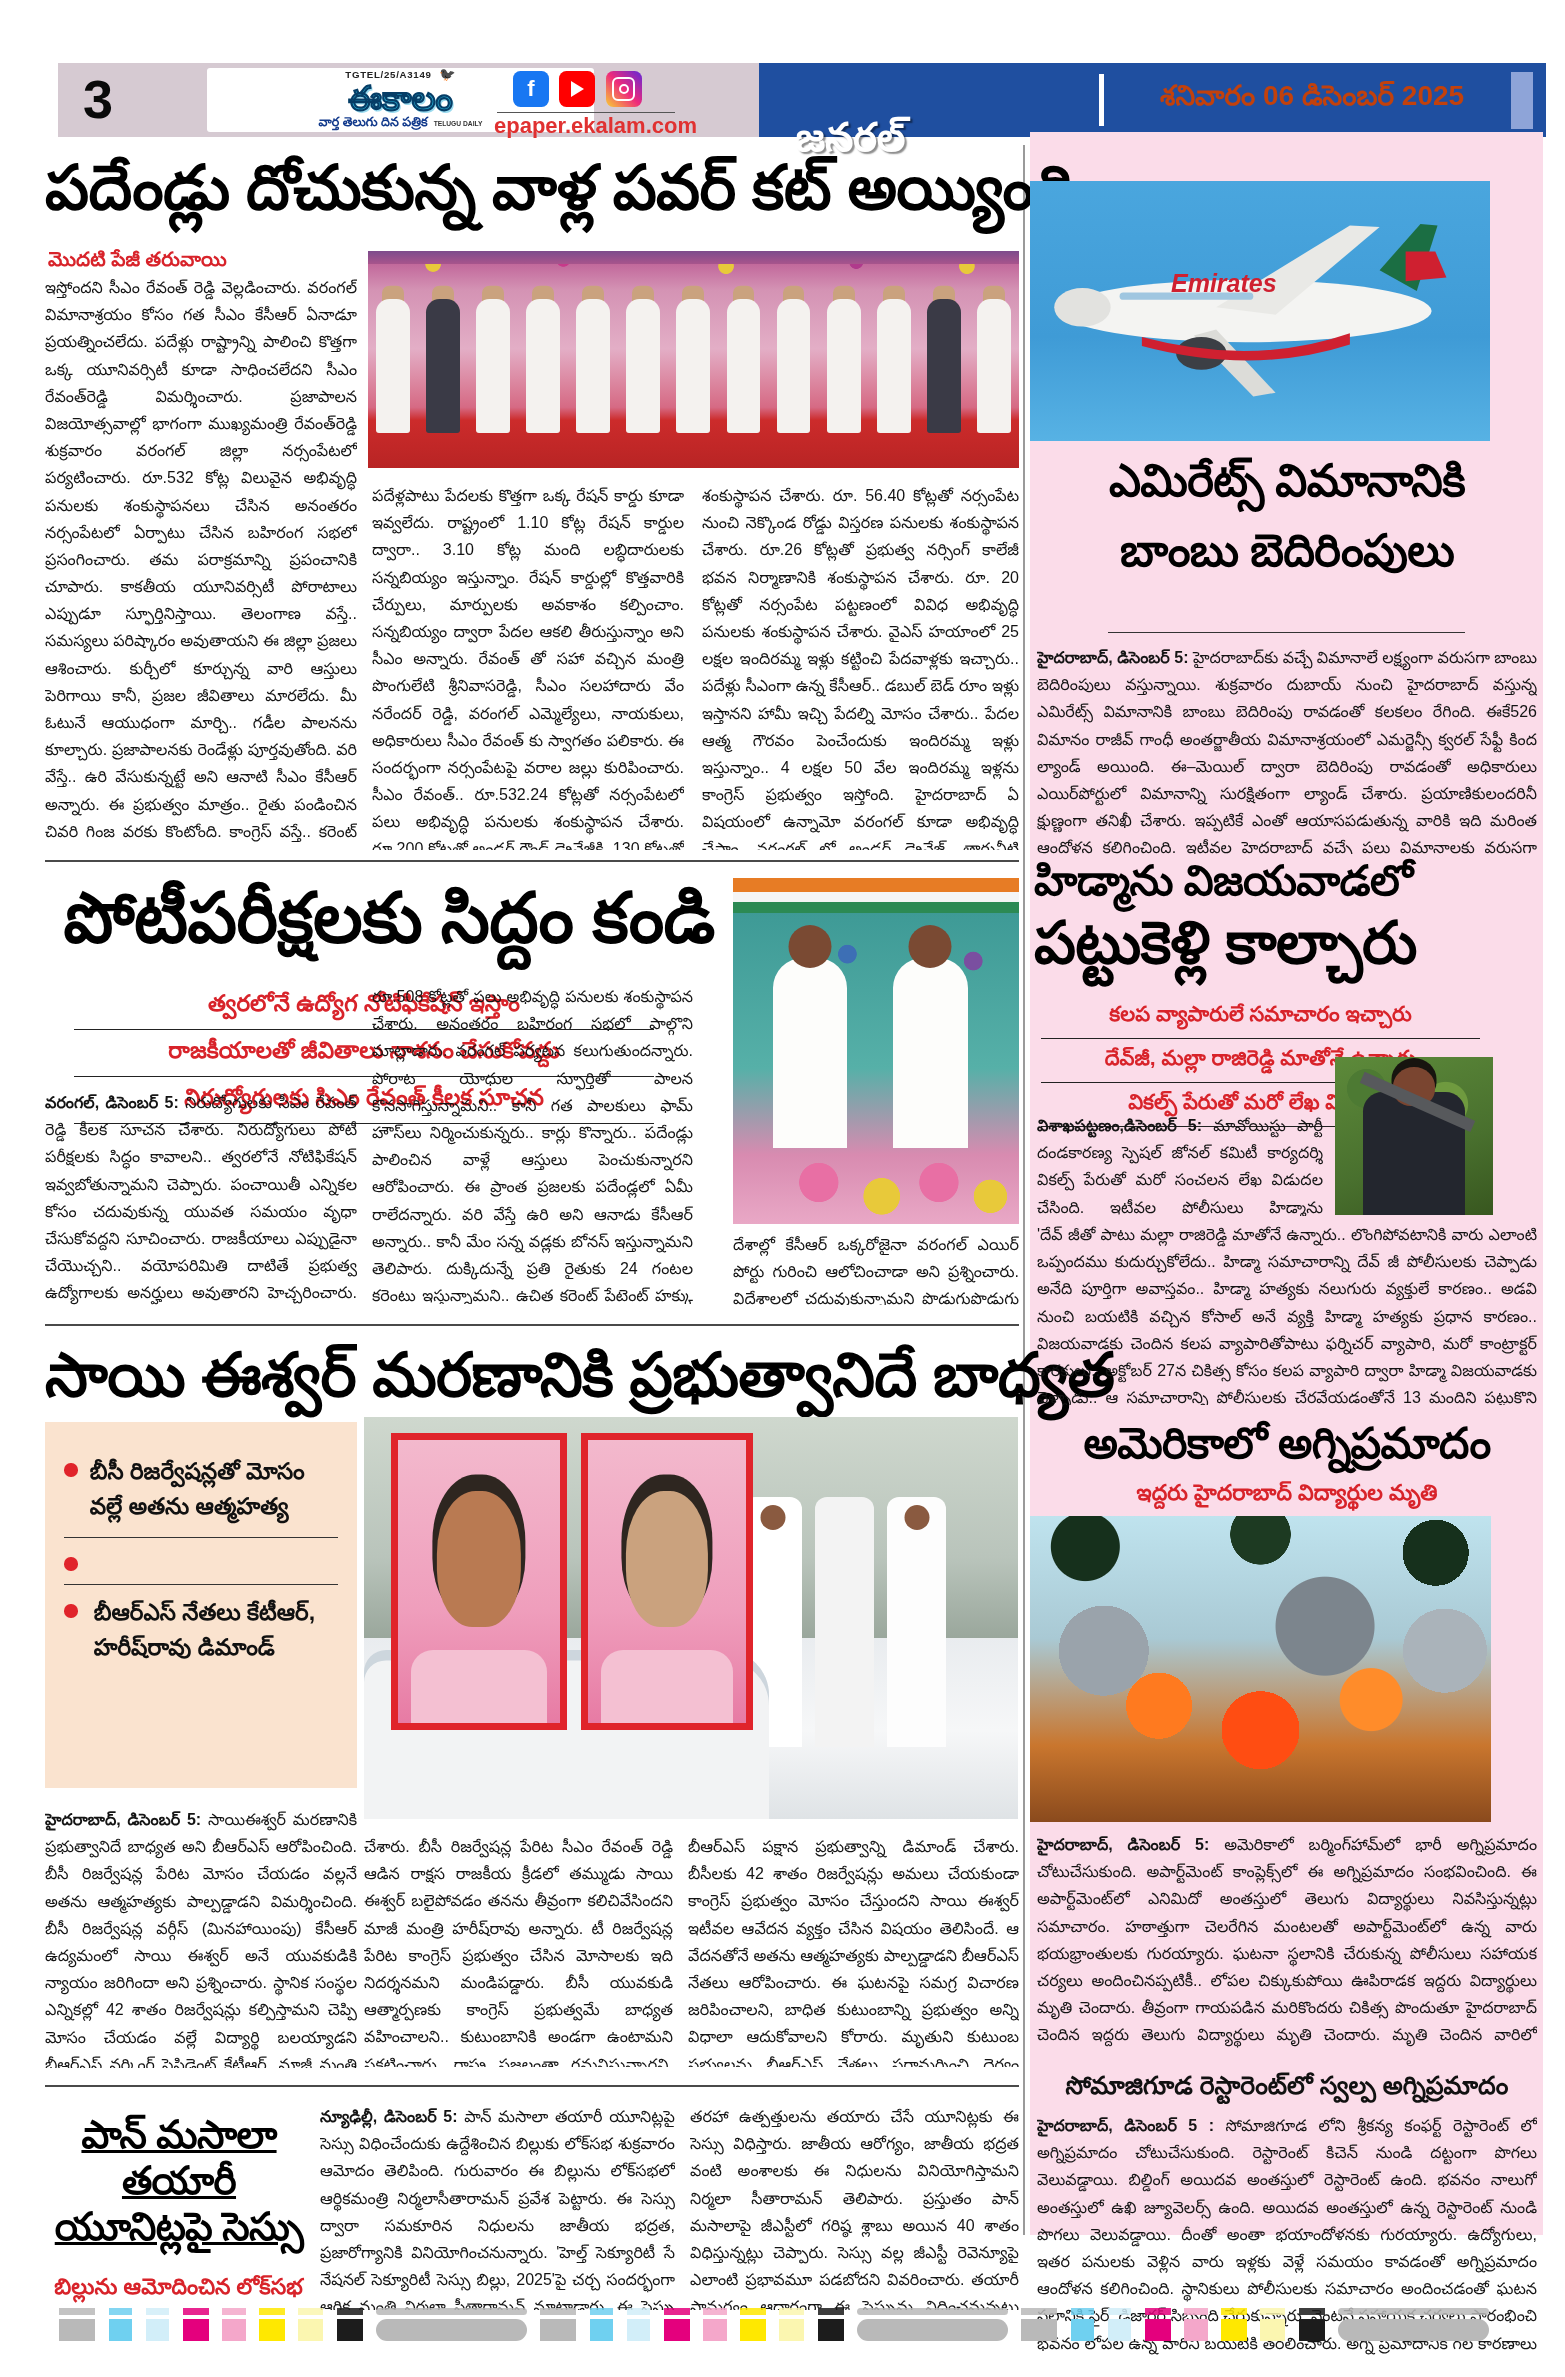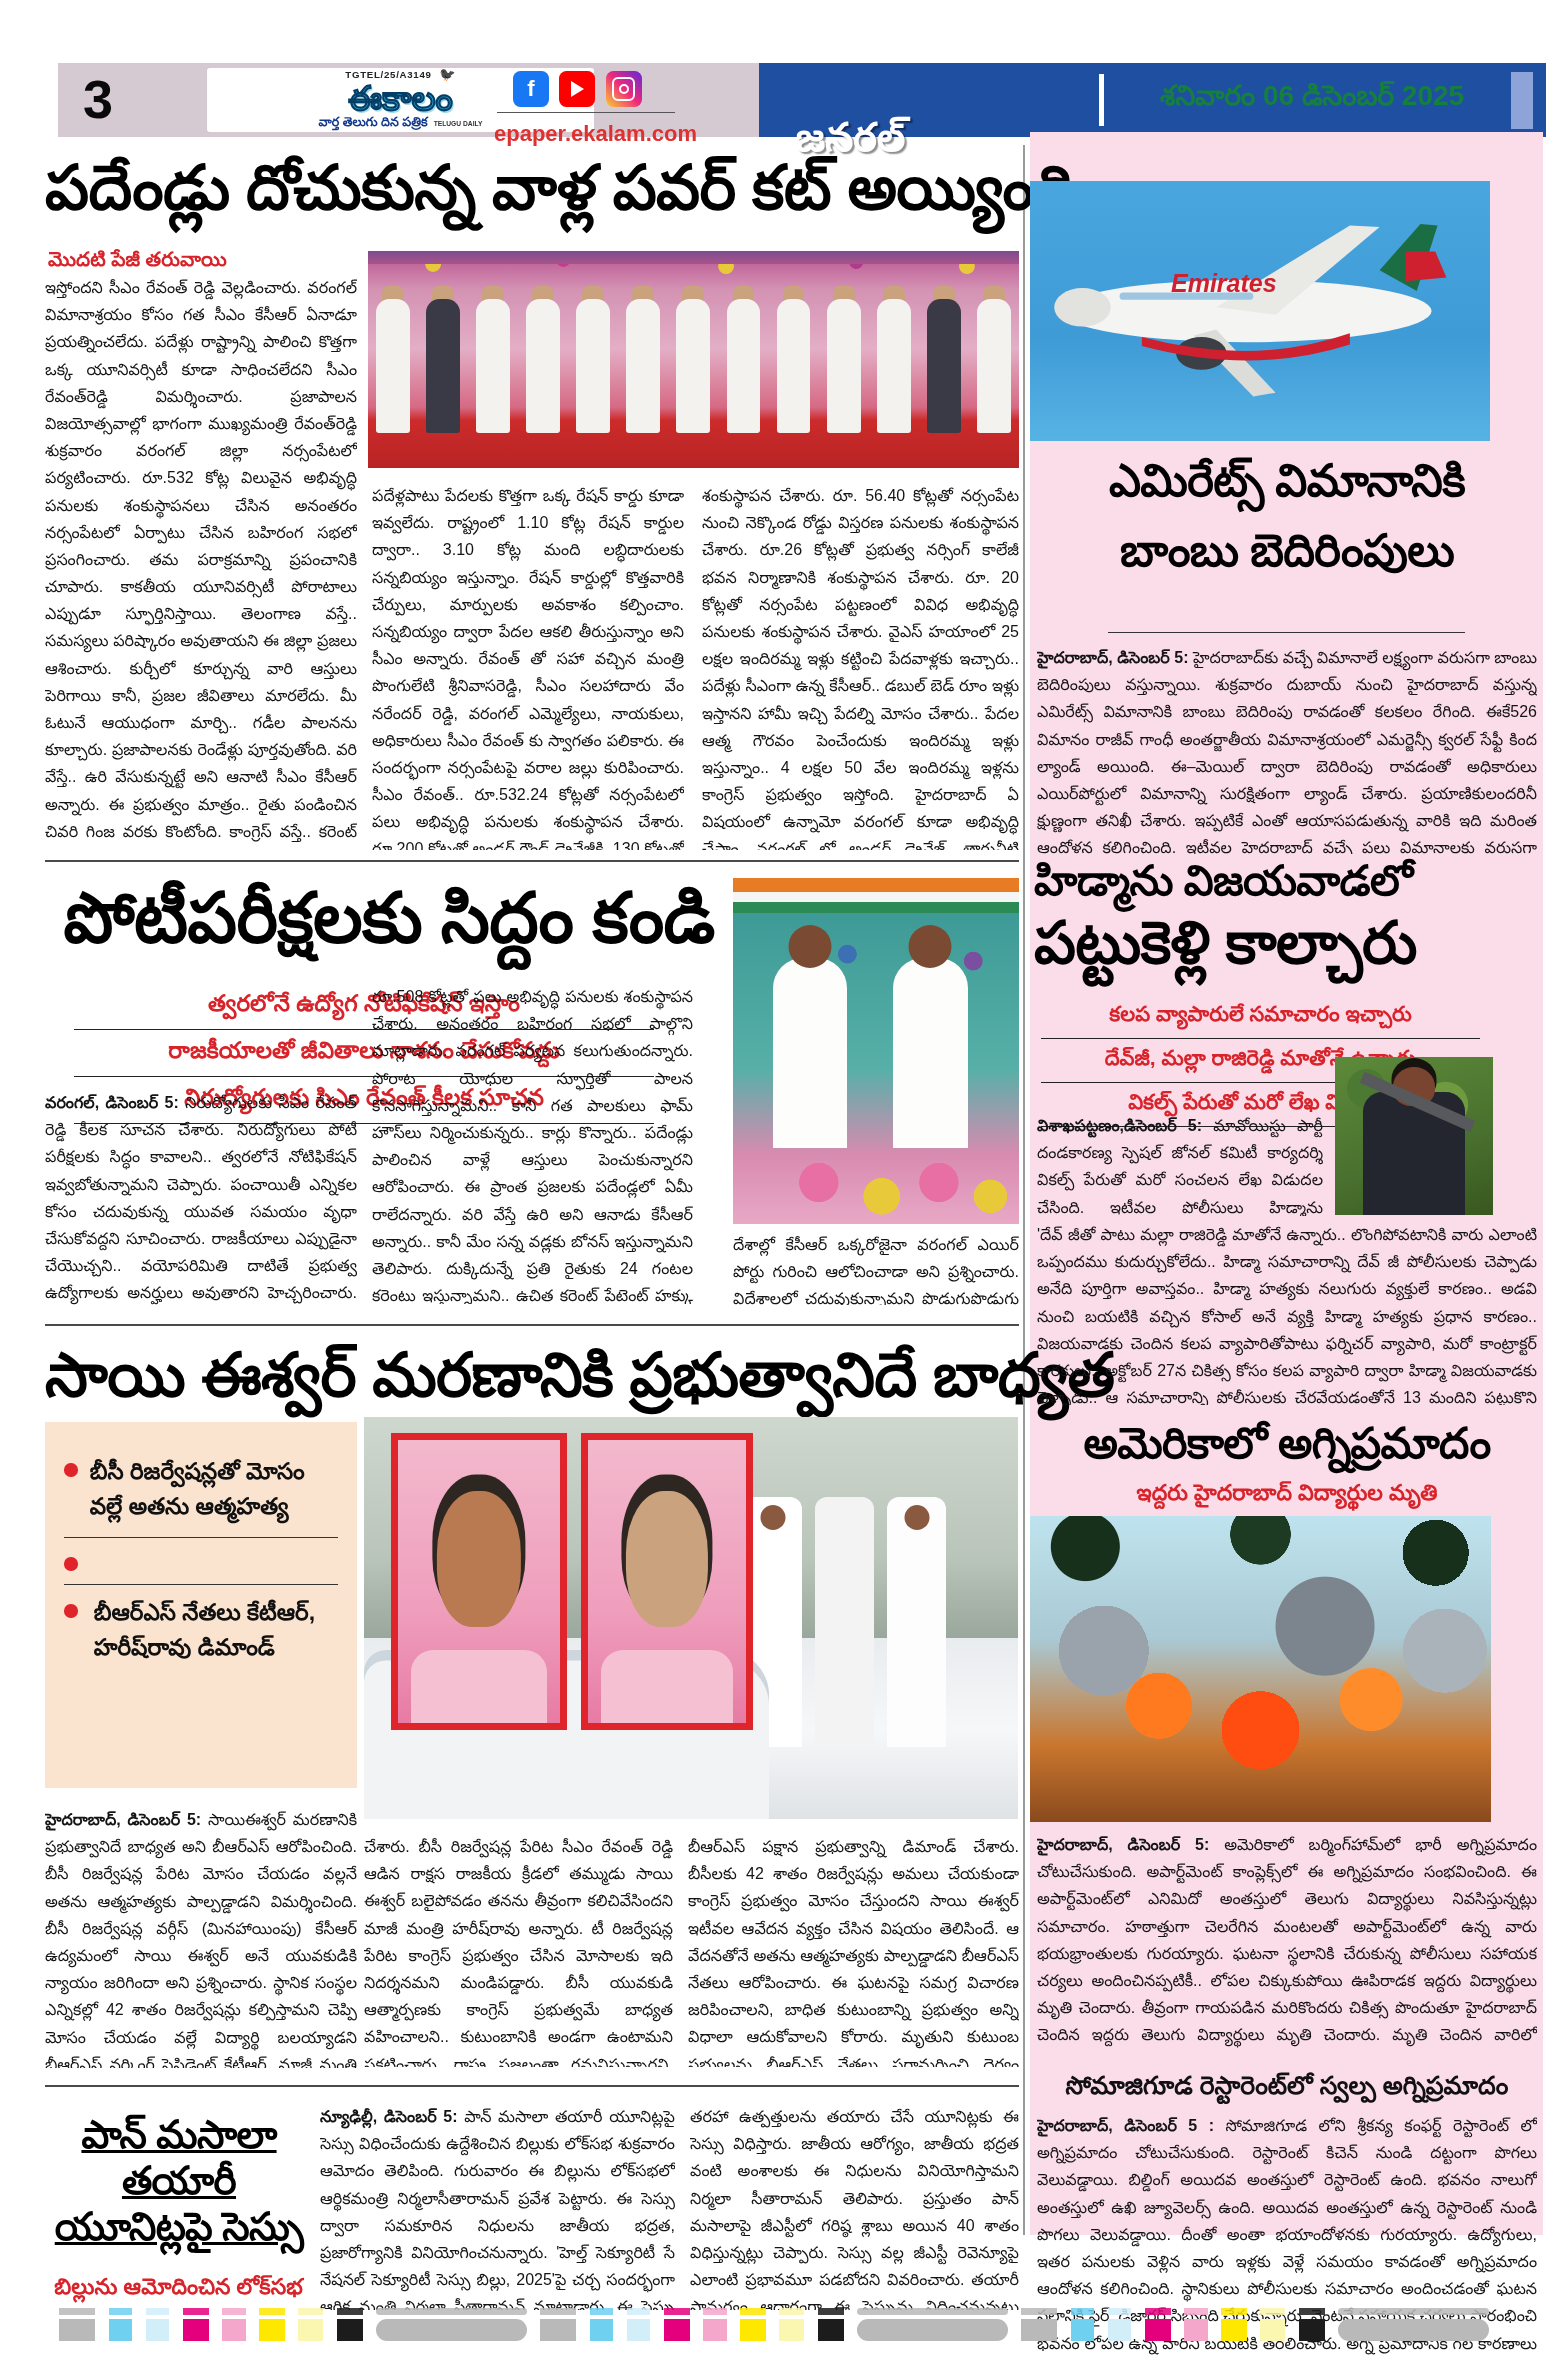--- a/index.html
+++ b/index.html
@@ -21,21 +21,21 @@
   .soc-fb{background:#1877f2;}
   .soc-yt{background:#ff0000;}
   .soc-ig{background:linear-gradient(45deg,#f9ce34,#ee2a7b 50%,#6228d7);}
   .yt-tri{width:0;height:0;border-left:13.4px solid #fff;border-top:8.2px solid transparent;border-bottom:8.2px solid transparent;}
   .ig-cam{width:19.3px;height:19.3px;border:2.2px solid #fff;border-radius:6px;position:relative;}
   .ig-cam:after{content:"";position:absolute;left:4.5px;top:4.5px;width:6px;height:6px;border:2.2px solid #fff;border-radius:50%;}
   .soc-line{border-top:1.5px solid #555;}
   .site{color:#e03131;font-size:22px;font-weight:bold;}
   .section-title{color:#ffffff;font-size:40px;font-weight:900;text-shadow:2.2px 2.2px 1.5px rgba(0,0,0,.45);}
   .hdr-sep{background:#ffffff;width:4.5px;}
-  .hdr-date{color:#15803d;font-size:28px;font-weight:900;}
+  .hdr-date{color:#c2410c;font-size:28px;font-weight:900;}
   .hdr-chip{background:#8ea4d8;}
   
   .headline{font-weight:900;color:#000;white-space:nowrap;letter-spacing:-0.7px;}
   .kicker{color:#d8232a;font-weight:900;font-size:20px;}
   .col{font-size:16px;line-height:1.70;text-align:justify;color:#141414;overflow:hidden;}
   .dateline{font-weight:900;}
   .subhead-red{color:#d8232a;font-weight:900;text-align:center;}
   .subhead-stack .sh{padding:6.7px 0 7.4px;border-bottom:1.9px solid #222;font-size:23px;}
   .subhead-stack .sh:last-child{border-bottom:1.9px solid #222;}
   .rule-h{background:#4a4a4a;height:2.2px;}
@@ -140,21 +140,21 @@
   <div class="abs soc-row" style="left:513px;top:71px;">
     <div class="soc soc-fb">f</div>
     <div class="soc soc-yt">
         <span class="yt-tri"></span>
       </div>
     <div class="soc soc-ig">
         <span class="ig-cam"></span>
       </div>
   </div>
   <div class="abs soc-line" style="left:497px;top:112px;width:178px;"></div>
-  <div class="abs site" style="left:494px;top:113px;margin-top:8px;">epaper.ekalam.com</div>
+  <div class="abs site" style="left:494px;top:113px;">epaper.ekalam.com</div>
 
   <div class="abs hdr-blue" style="left:759px;top:63px;width:787px;height:74px;"></div>
   <div class="abs section-title" style="left:796px;top:71px;margin-top:44px;">జనరల్</div>
   <div class="abs hdr-sep" style="left:1099px;top:74px;height:52px;"></div>
   <div class="abs hdr-date" style="left:1160px;top:80px;">శనివారం 06 డిసెంబర్ 2025</div>
   <div class="abs hdr-chip" style="left:1511px;top:72px;width:22px;height:57px;"></div>
 
   <div class="abs pinkcol" style="left:1030px;top:132px;width:513px;height:2103px;"></div>
   <div class="abs rule-v" style="left:1023px;top:145px;height:2090px;"></div>
 

